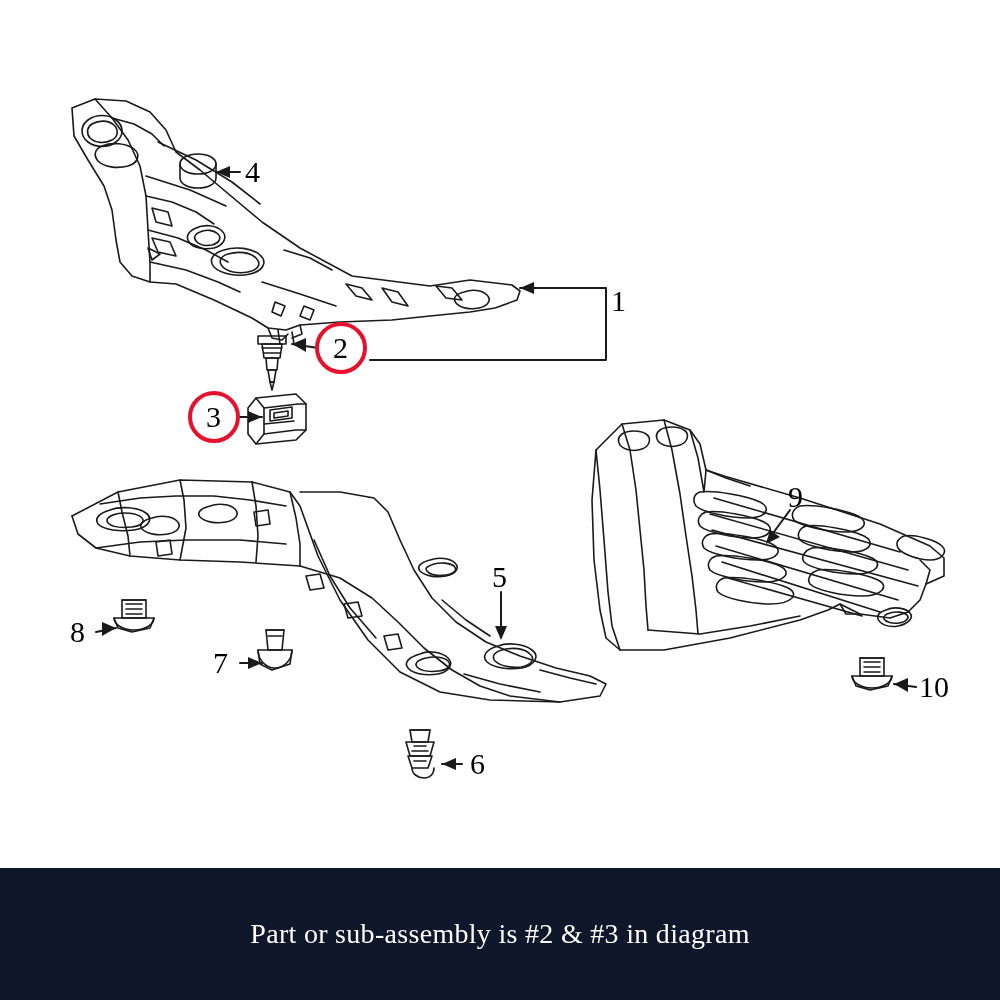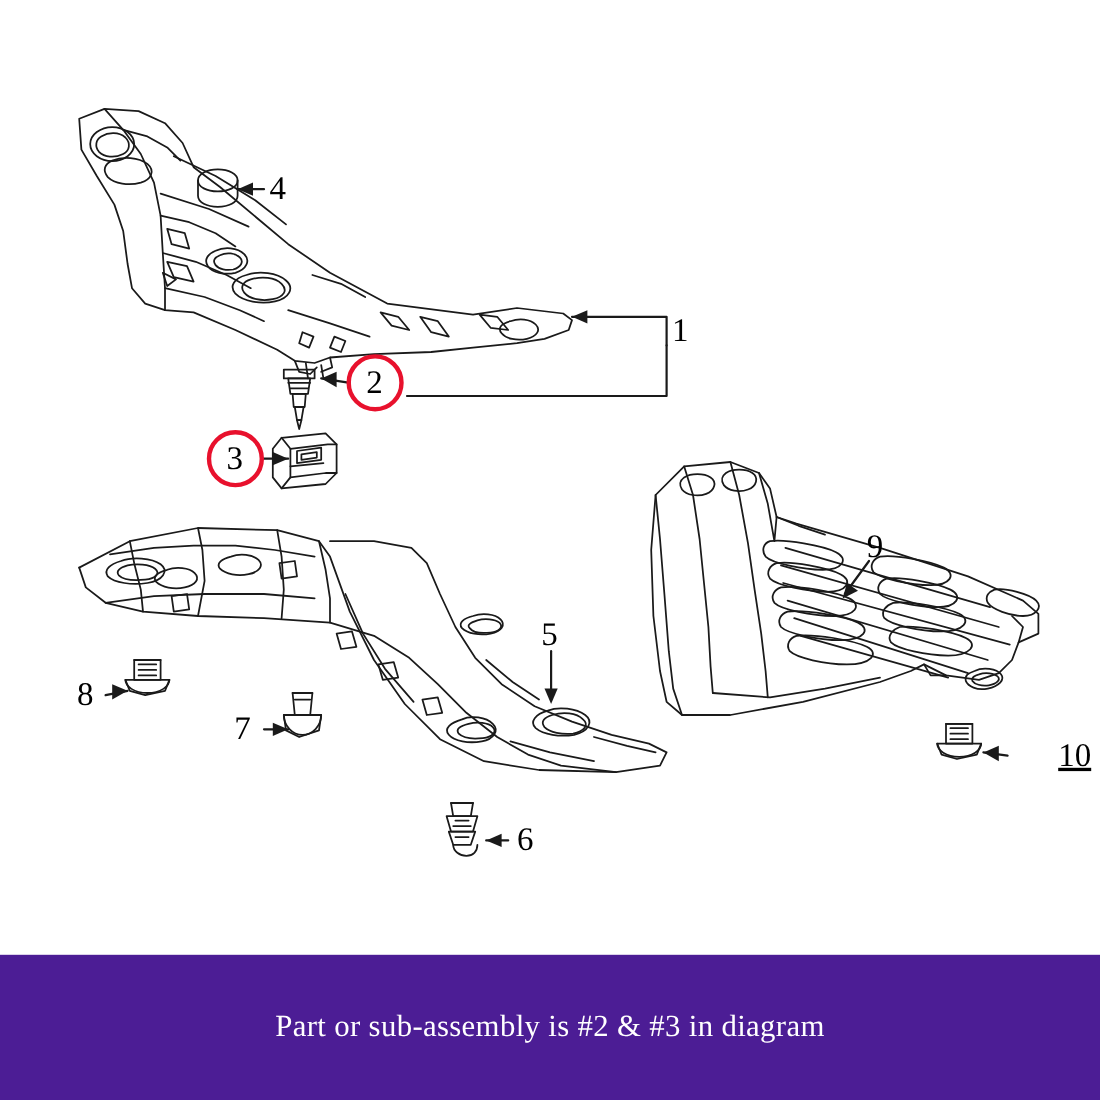--- a/index.html
+++ b/index.html
@@ -37,21 +37,21 @@
     color: #000000;
     line-height: 1;
     white-space: nowrap;
   }
   #footer-banner {
     position: absolute;
     left: 0;
     top: 868px;
     width: 1000px;
     height: 132px;
-    background: #4c1d95;
+    background: #0f172a;
     display: flex;
     flex-direction: column;
     align-items: center;
     justify-content: center;
   }
   .banner-line {
     font-family: "Liberation Serif", serif;
     font-size: 28px;
     color: #ffffff;
     letter-spacing: 0.3px;
@@ -311,21 +311,21 @@
 
     <div class="callout-text" style="left:611px; top:286px;">1</div>
     <div class="callout-text" style="left:333px; top:333px;">2</div>
     <div class="callout-text" style="left:206px; top:402px;">3</div>
     <div class="callout-text" style="left:245px; top:157px;">4</div>
     <div class="callout-text" style="left:492px; top:562px;">5</div>
     <div class="callout-text" style="left:470px; top:749px;">6</div>
     <div class="callout-text" style="left:213px; top:648px;">7</div>
     <div class="callout-text" style="left:70px; top:617px;">8</div>
     <div class="callout-text" style="left:788px; top:482px;">9</div>
-    <div class="callout-text" style="left:962px; top:672px;text-decoration:underline;">10</div>
+    <div class="callout-text" style="left:919px; top:672px;">10</div>
 
   </div>
 
   <div id="footer-banner">
     <div class="banner-line">Part or sub-assembly is #2 &amp; #3 in diagram</div>
   </div>
 
 </div>
 
 </body></html>

